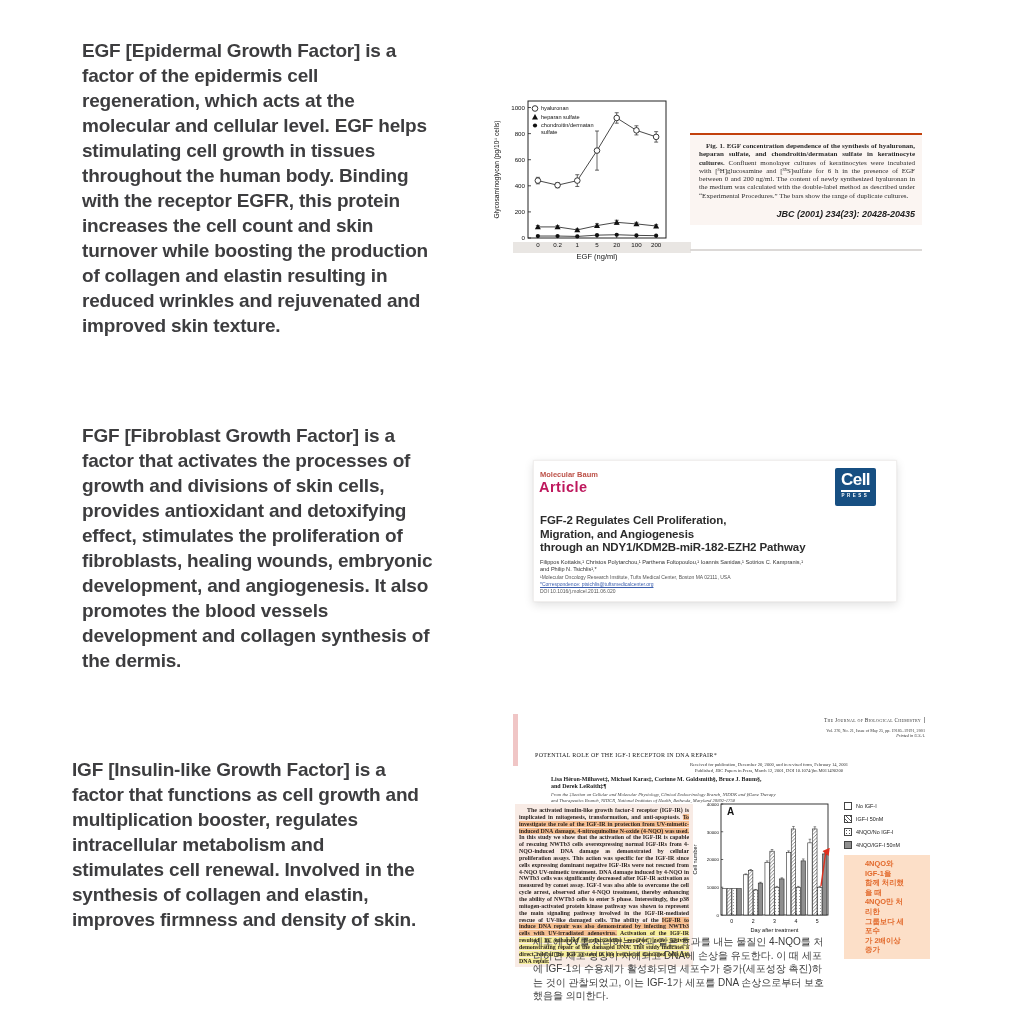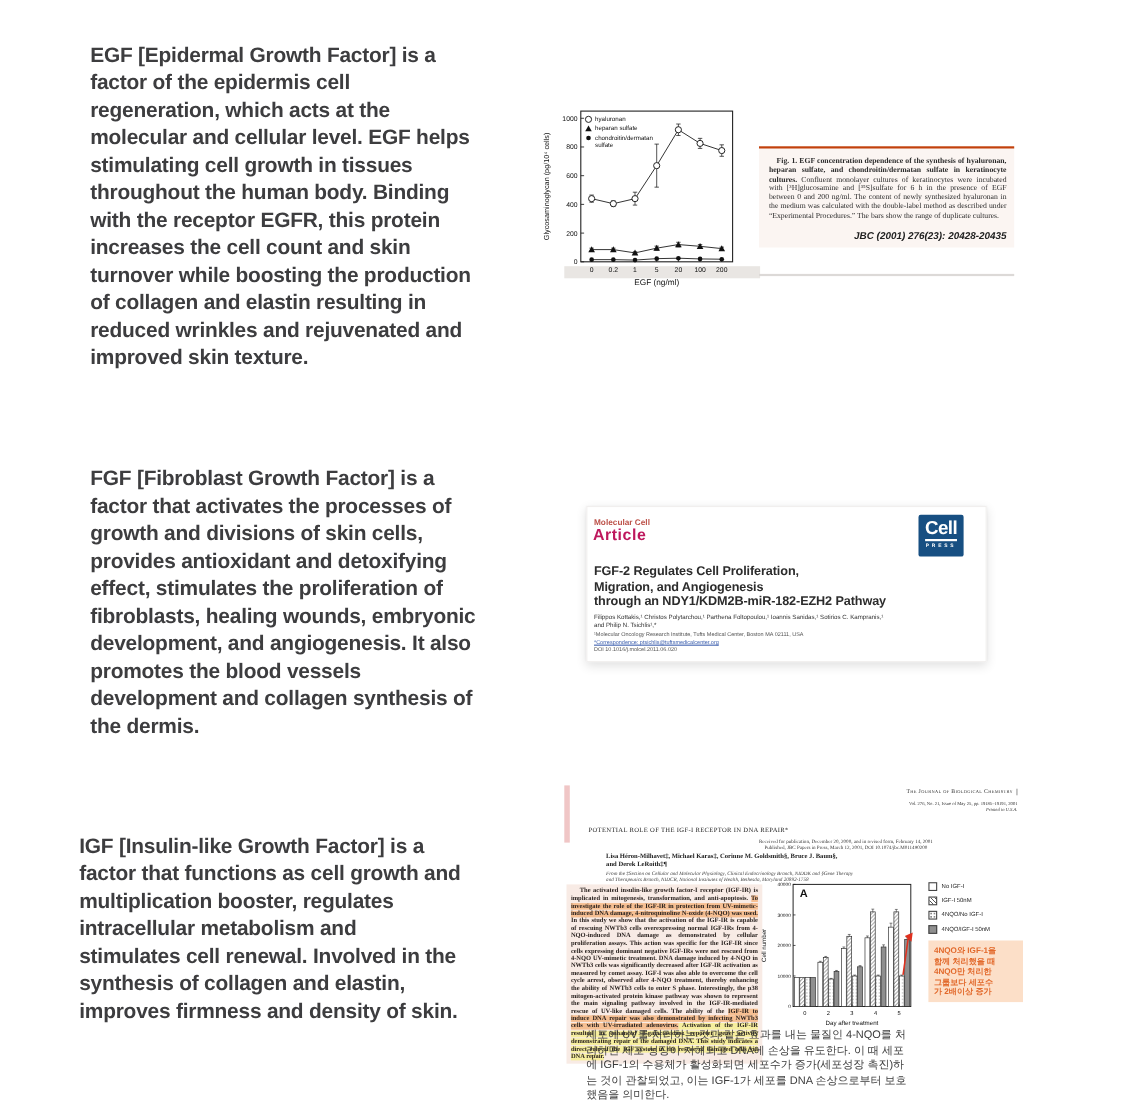--- a/index.html
+++ b/index.html
@@ -67,21 +67,21 @@
   .hl-yellow { background:#f6ee9e; }
 
   #igf-chart-wrap { position:absolute; left:177px; top:85px; width:152px; height:152px; }
   #igf-bar-chart { width:152px; height:152px; display:block; }
   #igf-legend { position:absolute; left:331px; top:94px; }
   .leg-row { display:flex; align-items:center; margin-bottom:5px; font-size:5.4px; color:#222; }
   .sw { width:8px; height:8px; border:1px solid #444; margin-right:4px; flex:none; background:#fff; }
   .sw.hatch { background:repeating-linear-gradient(45deg,#ffffff,#ffffff 2px,#555 2px,#555 2.7px); }
   .sw.dots  { background-color:#fff; background-image:radial-gradient(#555 0.5px, transparent 0.6px); background-size:3px 3px; }
   .sw.solid-gray { background:#8f8f8f; }
-  #igf-callout { position:absolute; left:331px; top:147px; width:86px; padding:4px 5px; background:#fcdfc8;
+  #igf-callout { position:absolute; left:331px; top:147px; width:86px; padding:4px 21px; background:#fcdfc8;
                  color:#e2692b; font-size:7.4px; line-height:9.6px; font-weight:700; white-space:pre-line; }
   #jbc-korean { position:absolute; left:0; top:227px; width:410px; font-size:10px; line-height:13.5px;
                 color:#3a3a3a; white-space:pre-line;margin-left:20px; }
 </style>
 </head>
 <body>
 
 <div id="canvas">
 
   <div class="para" id="egf-text">EGF [Epidermal Growth Factor] is a
@@ -201,36 +201,36 @@
         <text x="51" y="32.5" font-size="5.6" fill="#111">heparan sulfate</text>
         <circle cx="45" cy="39.5" r="2.1" fill="#111"></circle>
         <text x="51" y="41" font-size="5.6" fill="#111">chondroitin/dermatan</text>
         <text x="51" y="48" font-size="5.6" fill="#111">sulfate</text>
       </svg>
   </div>
 
   <div id="caption-scanline"></div>
   <div id="egf-caption-card">
     <p class="caption"><b>Fig. 1. EGF concentration dependence of the synthesis of hyaluronan, heparan sulfate, and chondroitin/dermatan sulfate in keratinocyte cultures.</b><span> Confluent monolayer cultures of keratinocytes were incubated with [³H]glucosamine and [³⁵S]sulfate for 6 h in the presence of EGF between 0 and 200 ng/ml. The content of newly synthesized hyaluronan in the medium was calculated with the double-label method as described under “Experimental Procedures.” The bars show the range of duplicate cultures.</span></p>
-    <div id="egf-citation">JBC (2001) 276(23): 20428-20435</div>
+    <div id="egf-citation">JBC (2001) 234(23): 20428-20435</div>
   </div>
 
   <div class="para" id="fgf-text">FGF [Fibroblast Growth Factor] is a
 factor that activates the processes of
 growth and divisions of skin cells,
 provides antioxidant and detoxifying
 effect, stimulates the proliferation of
 fibroblasts, healing wounds, embryonic
 development, and angiogenesis. It also
 promotes the blood vessels
 development and collagen synthesis of
 the dermis.</div>
 
   <div id="mc-card">
-    <div id="mc-brand">Molecular Cell</div>
+    <div id="mc-brand">Molecular Baum</div>
     <div id="mc-article">Article</div>
     <div id="cell-logo">
       <div class="cell-word">Cell</div>
       <div class="cell-rule"></div>
       <div class="cell-press">PRESS</div>
     </div>
     <div id="mc-title">FGF-2 Regulates Cell Proliferation,
 Migration, and Angiogenesis
 through an NDY1/KDM2B-miR-182-EZH2 Pathway</div>
     <div id="mc-authors">Filippos Kottakis,¹ Christos Polytarchou,¹ Parthena Foltopoulou,¹ Ioannis Sanidas,¹ Sotirios C. Kampranis,¹

